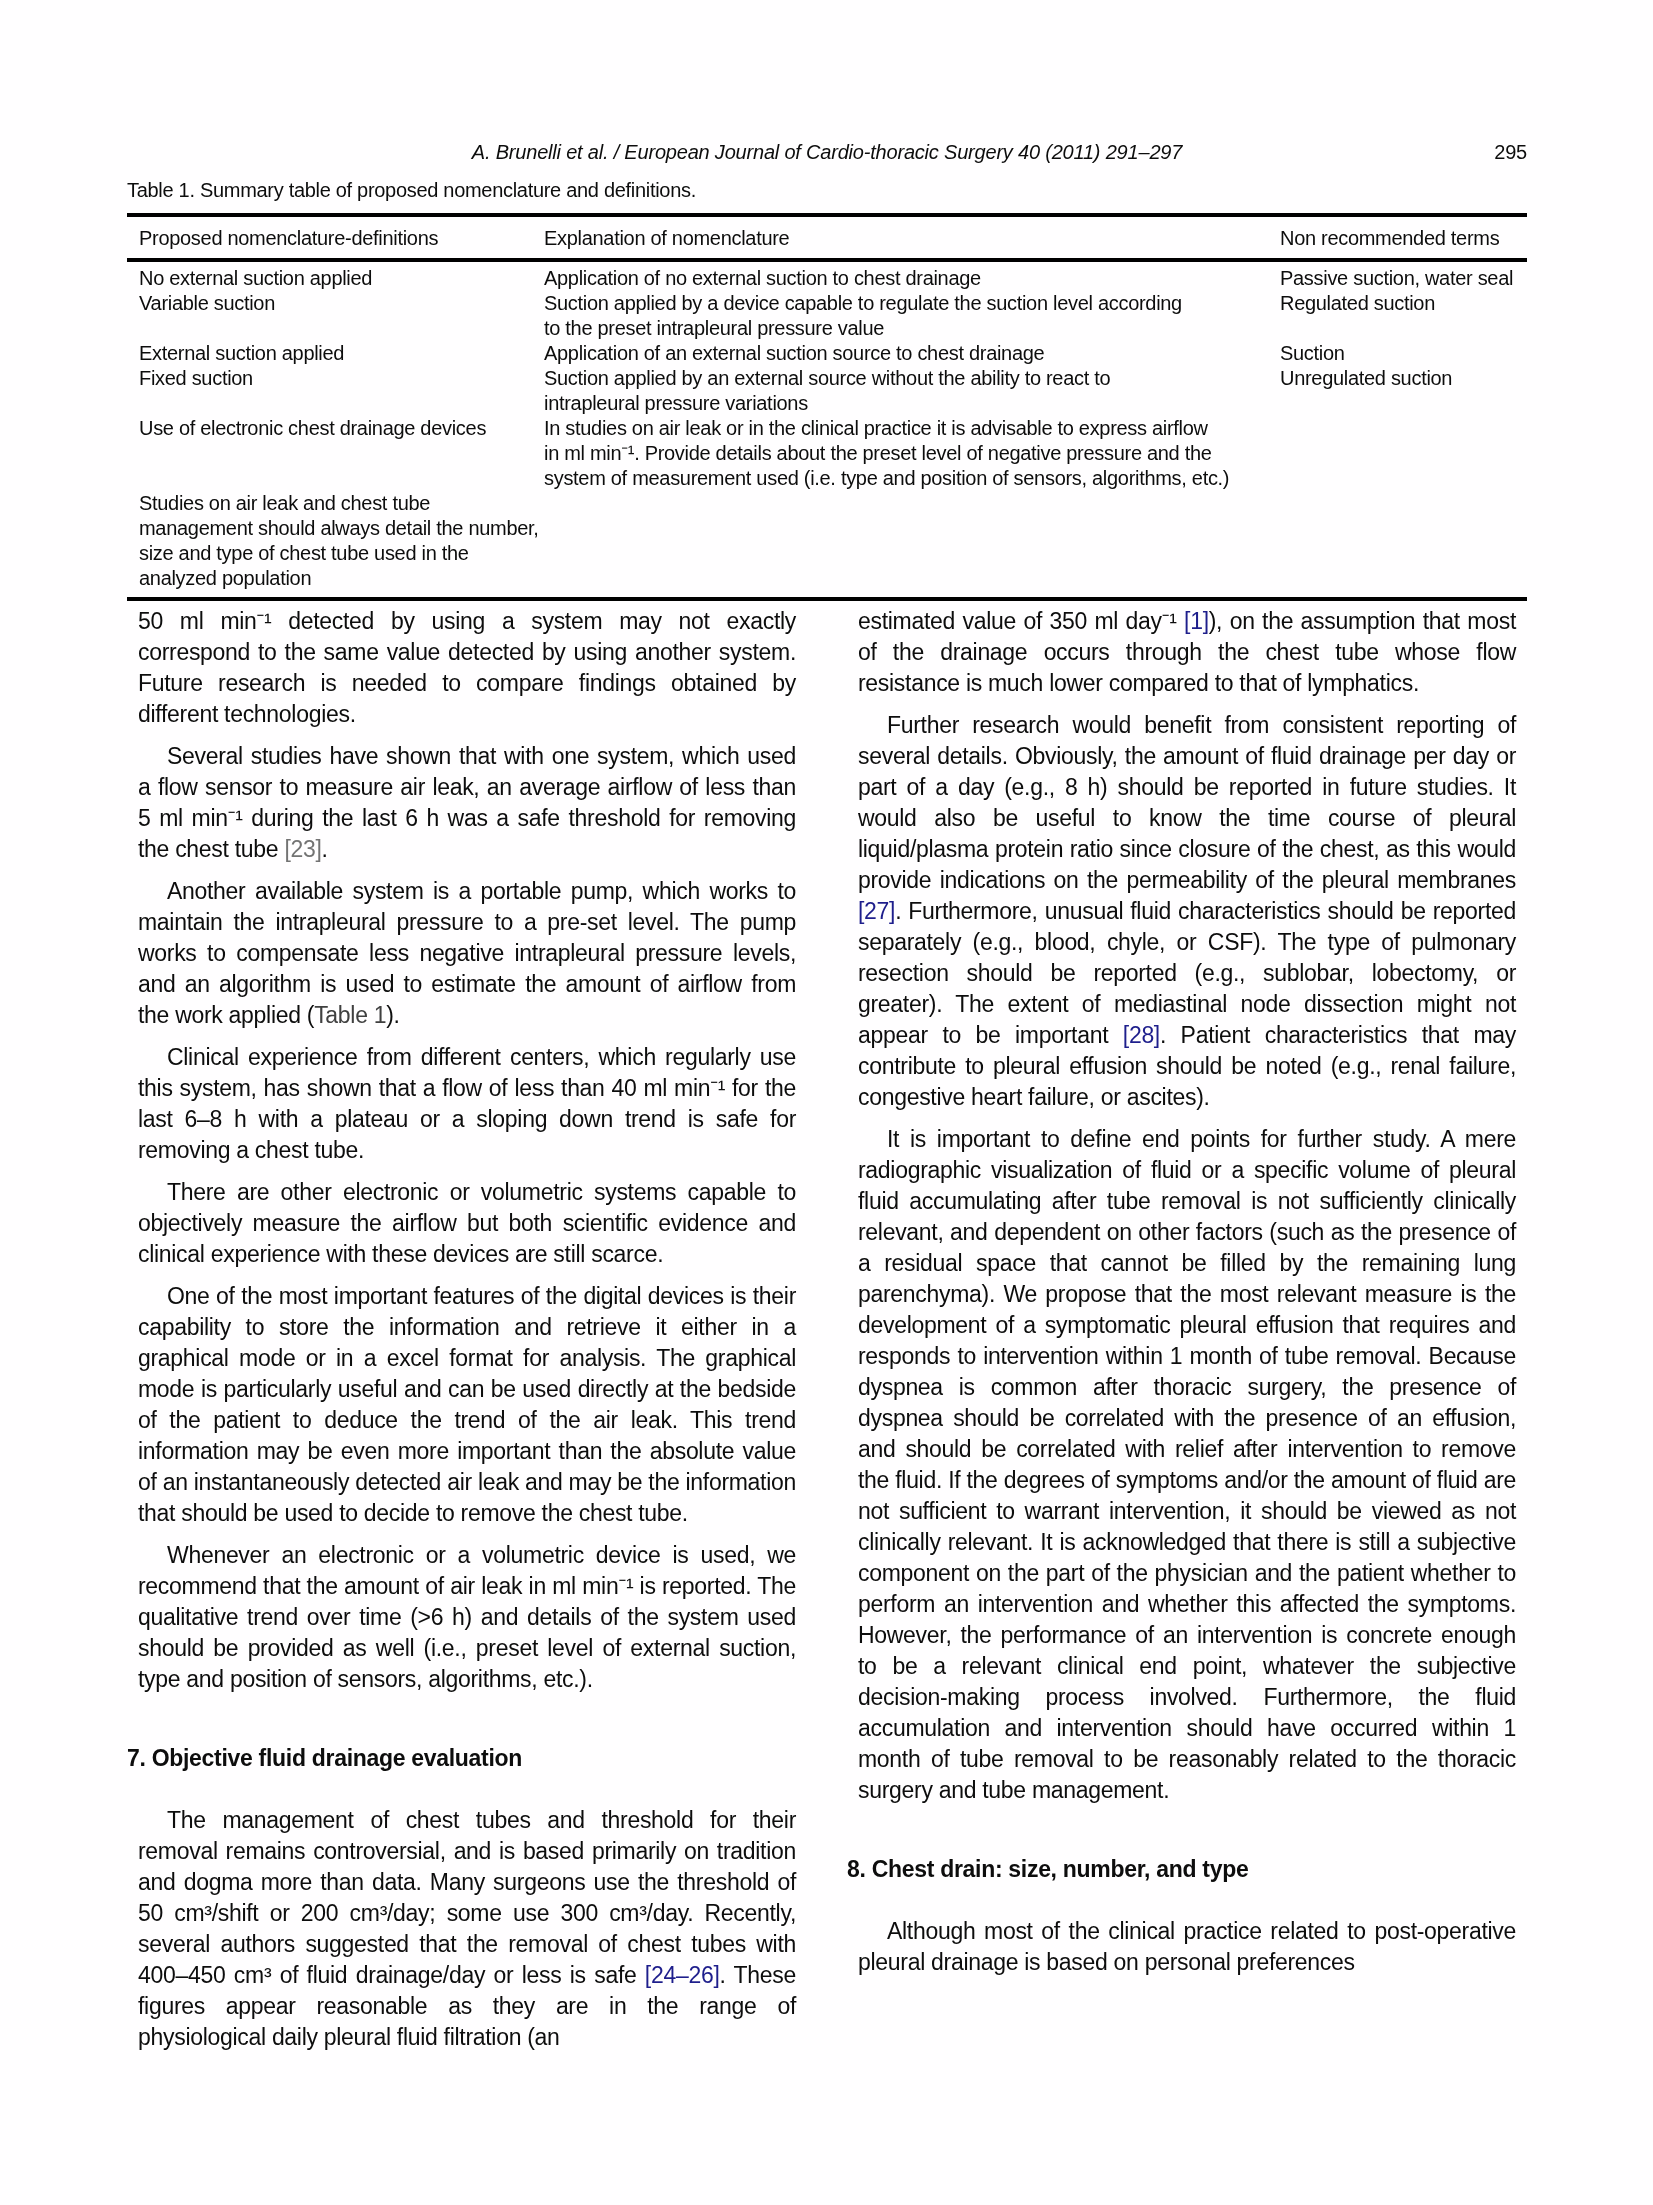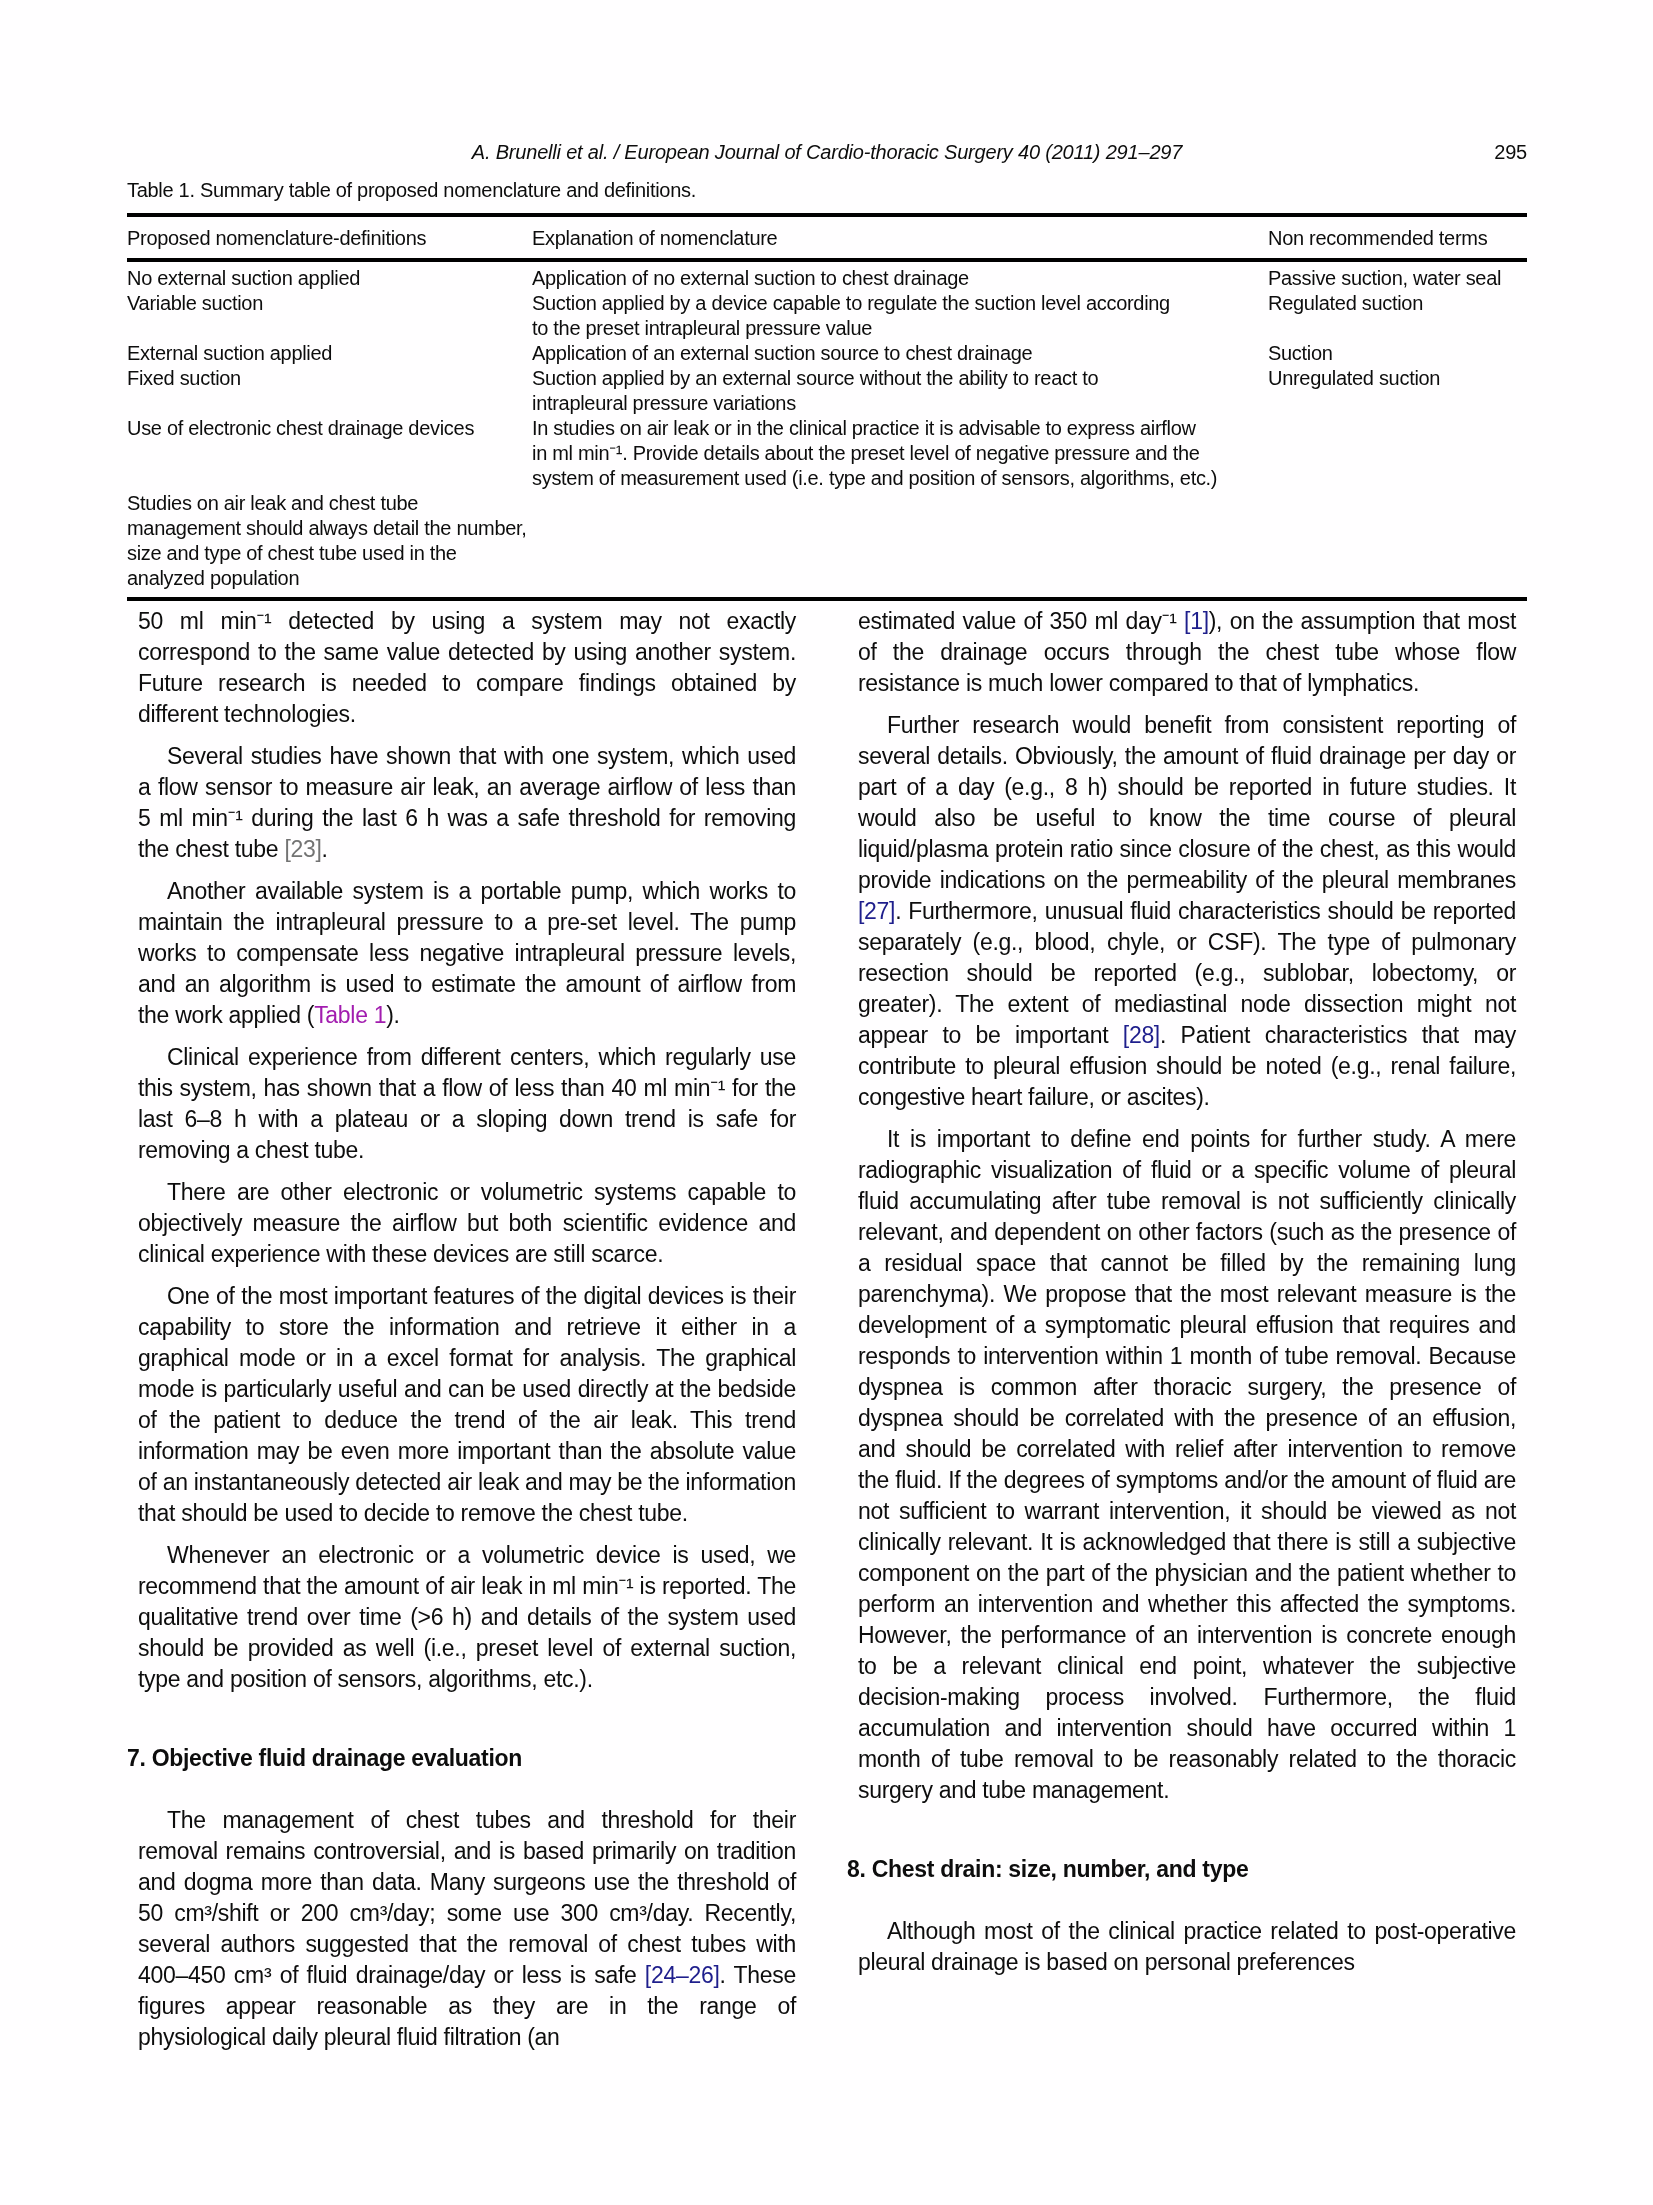--- a/index.html
+++ b/index.html
@@ -47,20 +47,21 @@
     line-height: 23px;
     margin-bottom: 10.7px;
   }
   .rule { background: #000; width: 100%; }
   .rule-top { height: 4.7px; }
   .rule-mid { height: 3.3px; }
   .rule-bottom { height: 3.3px; }
   .t-header, .trow {
     display: grid;
     grid-template-columns: 405px 736px 259px;
+    margin-left: 12px;
   }
   .t-header { padding: 8.7px 0 7.3px 0; }
   .tbody { padding: 4.7px 0 6px 0; }
   .td, .th { white-space: pre-line; padding: 0; }
   
   .col {
     position: absolute;
     top: 595px;
     width: 680px;
     font-size: 23px;
@@ -134,21 +135,21 @@
 size and type of chest tube used in the analyzed population</div>
           <div class="td"></div>
         </div>
       </div>
     <div class="rule rule-bottom"></div>
   </div>
 
   <div class="col col-left" id="col-left">
       <p class="para"><span>50 ml min⁻¹ detected by using a system may not exactly correspond to the same value detected by using another system. Future research is needed to compare findings obtained by different technologies.</span></p>
       <p class="para indent"><span>Several studies have shown that with one system, which used a flow sensor to measure air leak, an average airflow of less than 5 ml min⁻¹ during the last 6 h was a safe threshold for removing the chest tube </span><span class="cite" style="color: #737373;">[23]</span><span>.</span></p>
-      <p class="para indent"><span>Another available system is a portable pump, which works to maintain the intrapleural pressure to a pre-set level. The pump works to compensate less negative intrapleural pressure levels, and an algorithm is used to estimate the amount of airflow from the work applied (</span><span class="cite" style="color: #a21caf;">Table 1</span><span>).</span></p>
+      <p class="para indent"><span>Another available system is a portable pump, which works to maintain the intrapleural pressure to a pre-set level. The pump works to compensate less negative intrapleural pressure levels, and an algorithm is used to estimate the amount of airflow from the work applied (</span><span class="cite" style="color: #404040;">Table 1</span><span>).</span></p>
       <p class="para indent"><span>Clinical experience from different centers, which regularly use this system, has shown that a flow of less than 40 ml min⁻¹ for the last 6–8 h with a plateau or a sloping down trend is safe for removing a chest tube.</span></p>
       <p class="para indent"><span>There are other electronic or volumetric systems capable to objectively measure the airflow but both scientific evidence and clinical experience with these devices are still scarce.</span></p>
       <p class="para indent"><span>One of the most important features of the digital devices is their capability to store the information and retrieve it either in a graphical mode or in a excel format for analysis. The graphical mode is particularly useful and can be used directly at the bedside of the patient to deduce the trend of the air leak. This trend information may be even more important than the absolute value of an instantaneously detected air leak and may be the information that should be used to decide to remove the chest tube.</span></p>
       <p class="para indent"><span>Whenever an electronic or a volumetric device is used, we recommend that the amount of air leak in ml min⁻¹ is reported. The qualitative trend over time (&gt;6 h) and details of the system used should be provided as well (i.e., preset level of external suction, type and position of sensors, algorithms, etc.).</span></p>
       <h2 class="sec">7. Objective fluid drainage evaluation</h2>
       <p class="para indent"><span>The management of chest tubes and threshold for their removal remains controversial, and is based primarily on tradition and dogma more than data. Many surgeons use the threshold of 50 cm³/shift or 200 cm³/day; some use 300 cm³/day. Recently, several authors suggested that the removal of chest tubes with 400–450 cm³ of fluid drainage/day or less is safe </span><span class="cite" style="color: rgb(30, 30, 140);">[24–26]</span><span>. These figures appear reasonable as they are in the range of physiological daily pleural fluid filtration (an</span></p>
     </div>
   <div class="col col-right" id="col-right">
       <p class="para"><span>estimated value of 350 ml day⁻¹ </span><span class="cite" style="color: rgb(30, 30, 140);">[1]</span><span>), on the assumption that most of the drainage occurs through the chest tube whose flow resistance is much lower compared to that of lymphatics.</span></p>
       <p class="para indent"><span>Further research would benefit from consistent reporting of several details. Obviously, the amount of fluid drainage per day or part of a day (e.g., 8 h) should be reported in future studies. It would also be useful to know the time course of pleural liquid/plasma protein ratio since closure of the chest, as this would provide indications on the permeability of the pleural membranes </span><span class="cite" style="color: rgb(30, 30, 140);">[27]</span><span>. Furthermore, unusual fluid characteristics should be reported separately (e.g., blood, chyle, or CSF). The type of pulmonary resection should be reported (e.g., sublobar, lobectomy, or greater). The extent of mediastinal node dissection might not appear to be important </span><span class="cite" style="color: rgb(30, 30, 140);">[28]</span><span>. Patient characteristics that may contribute to pleural effusion should be noted (e.g., renal failure, congestive heart failure, or ascites).</span></p>

